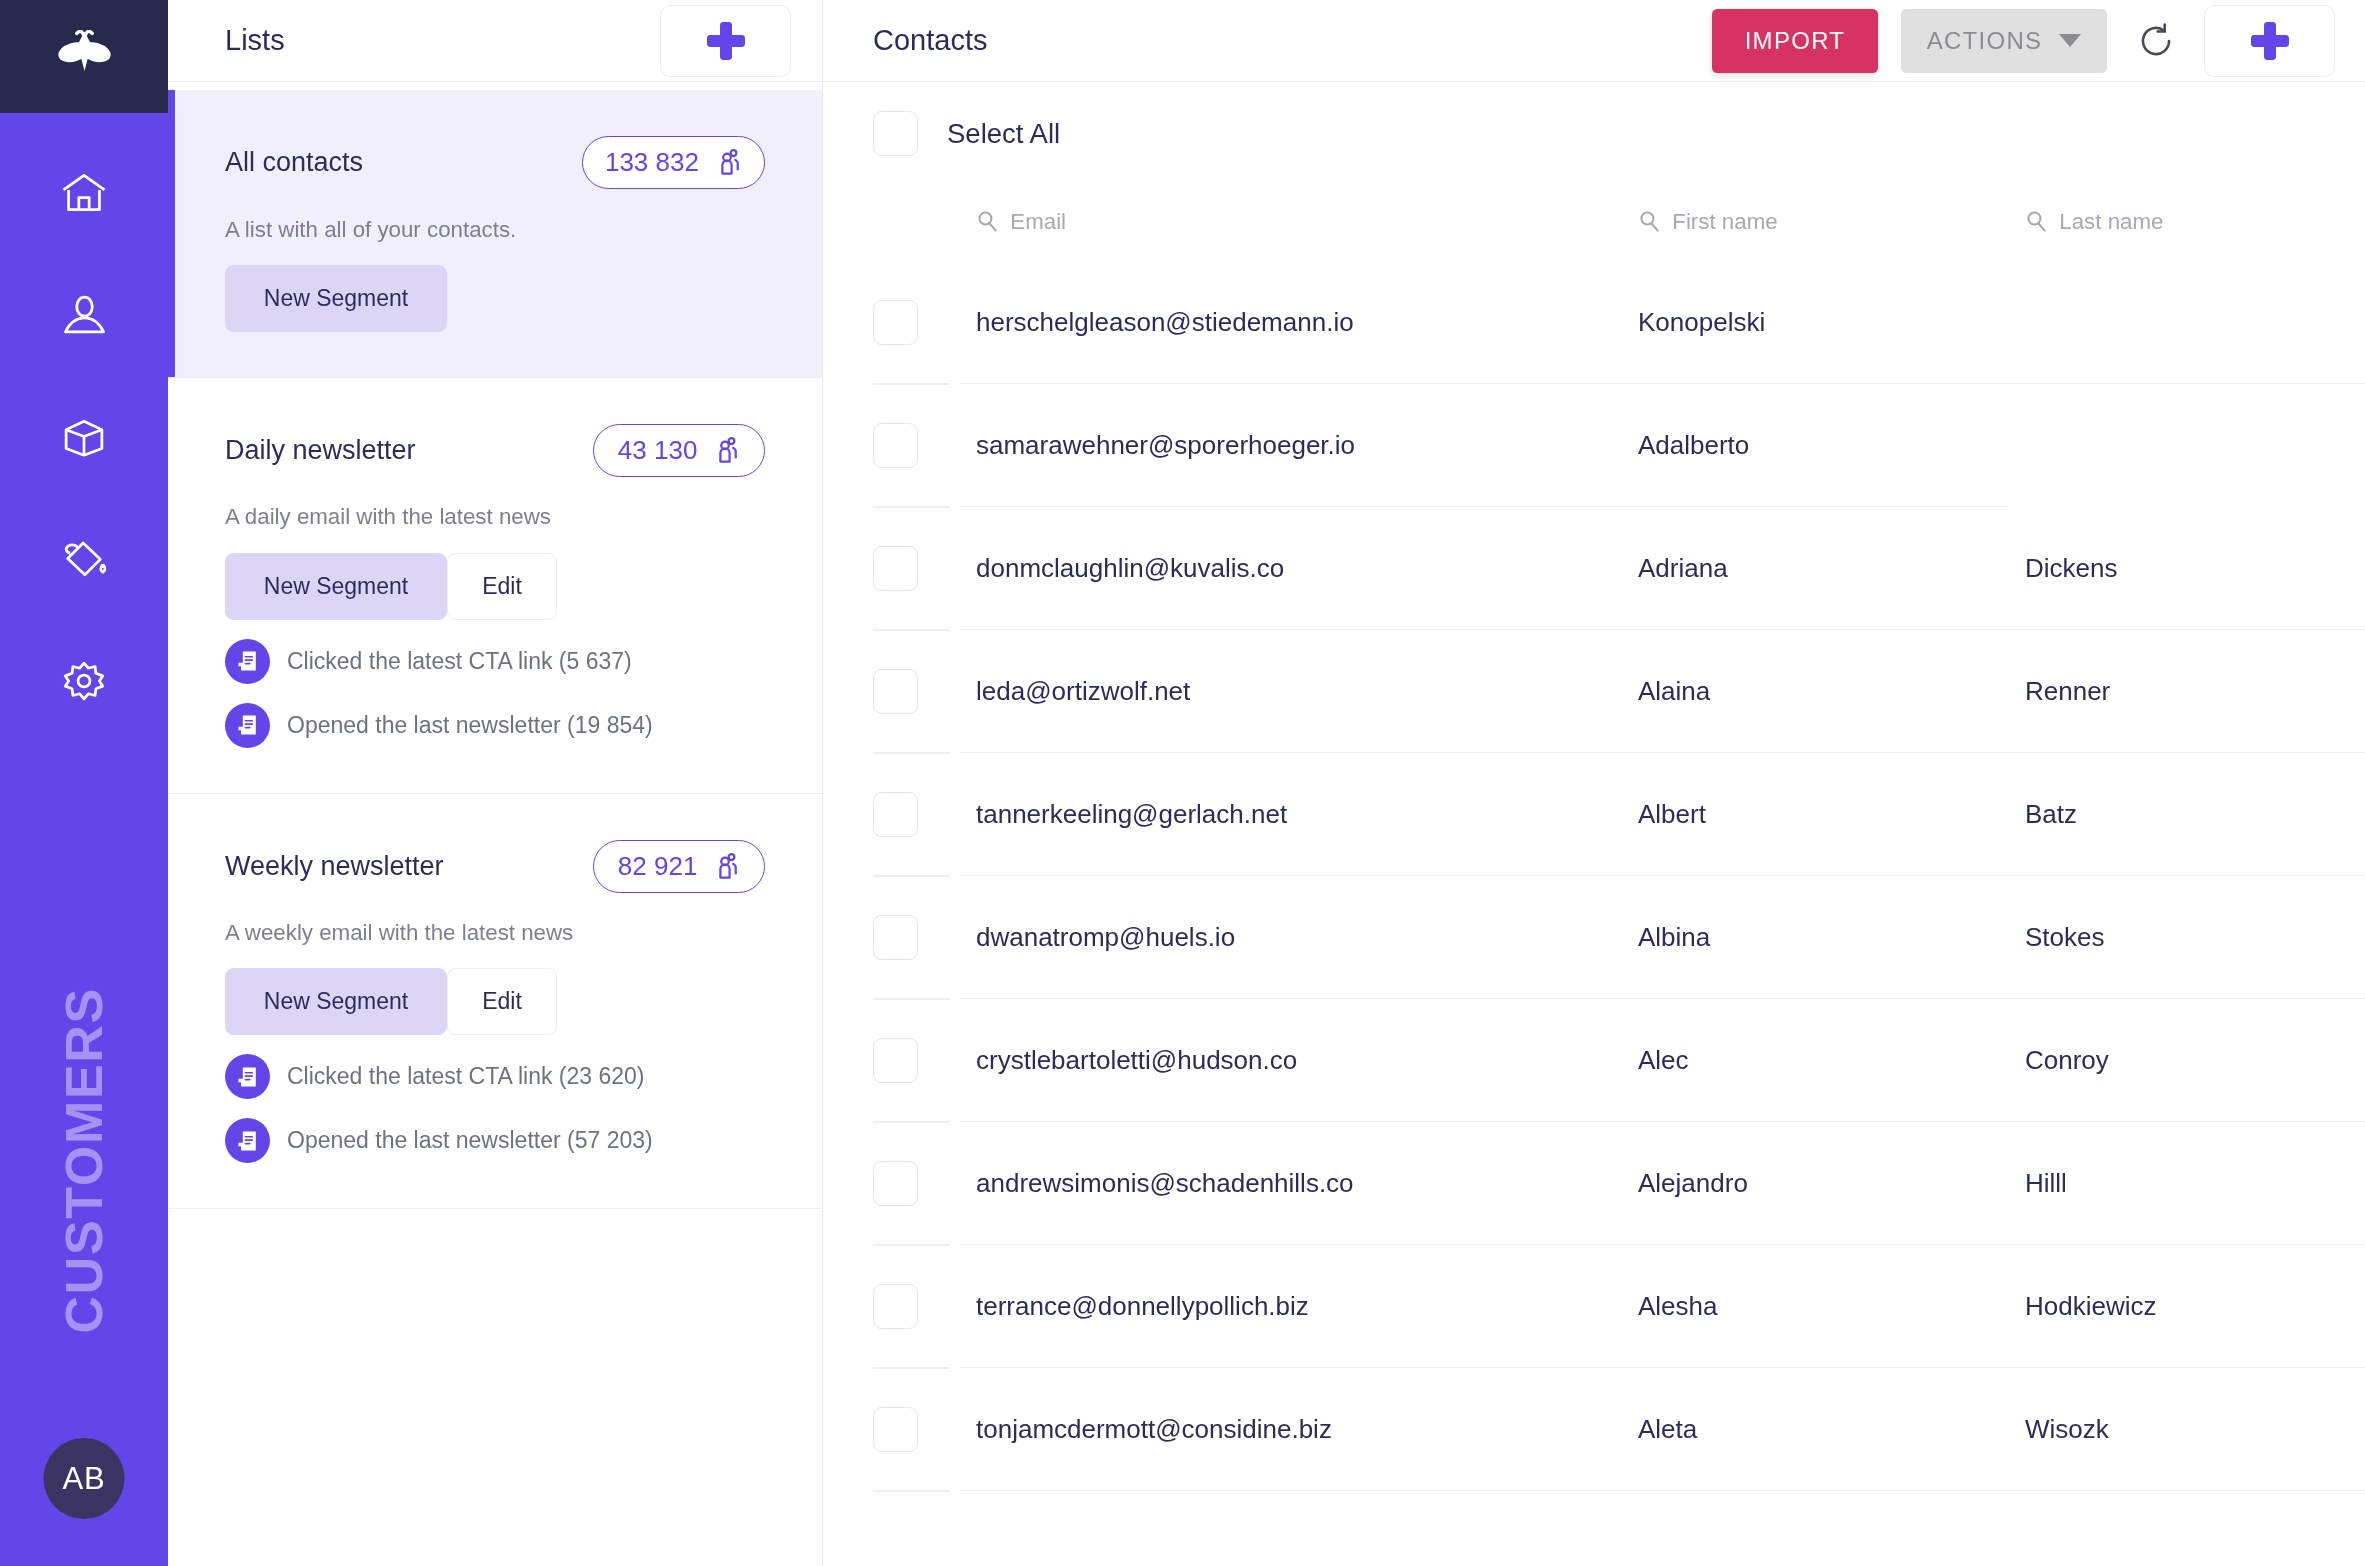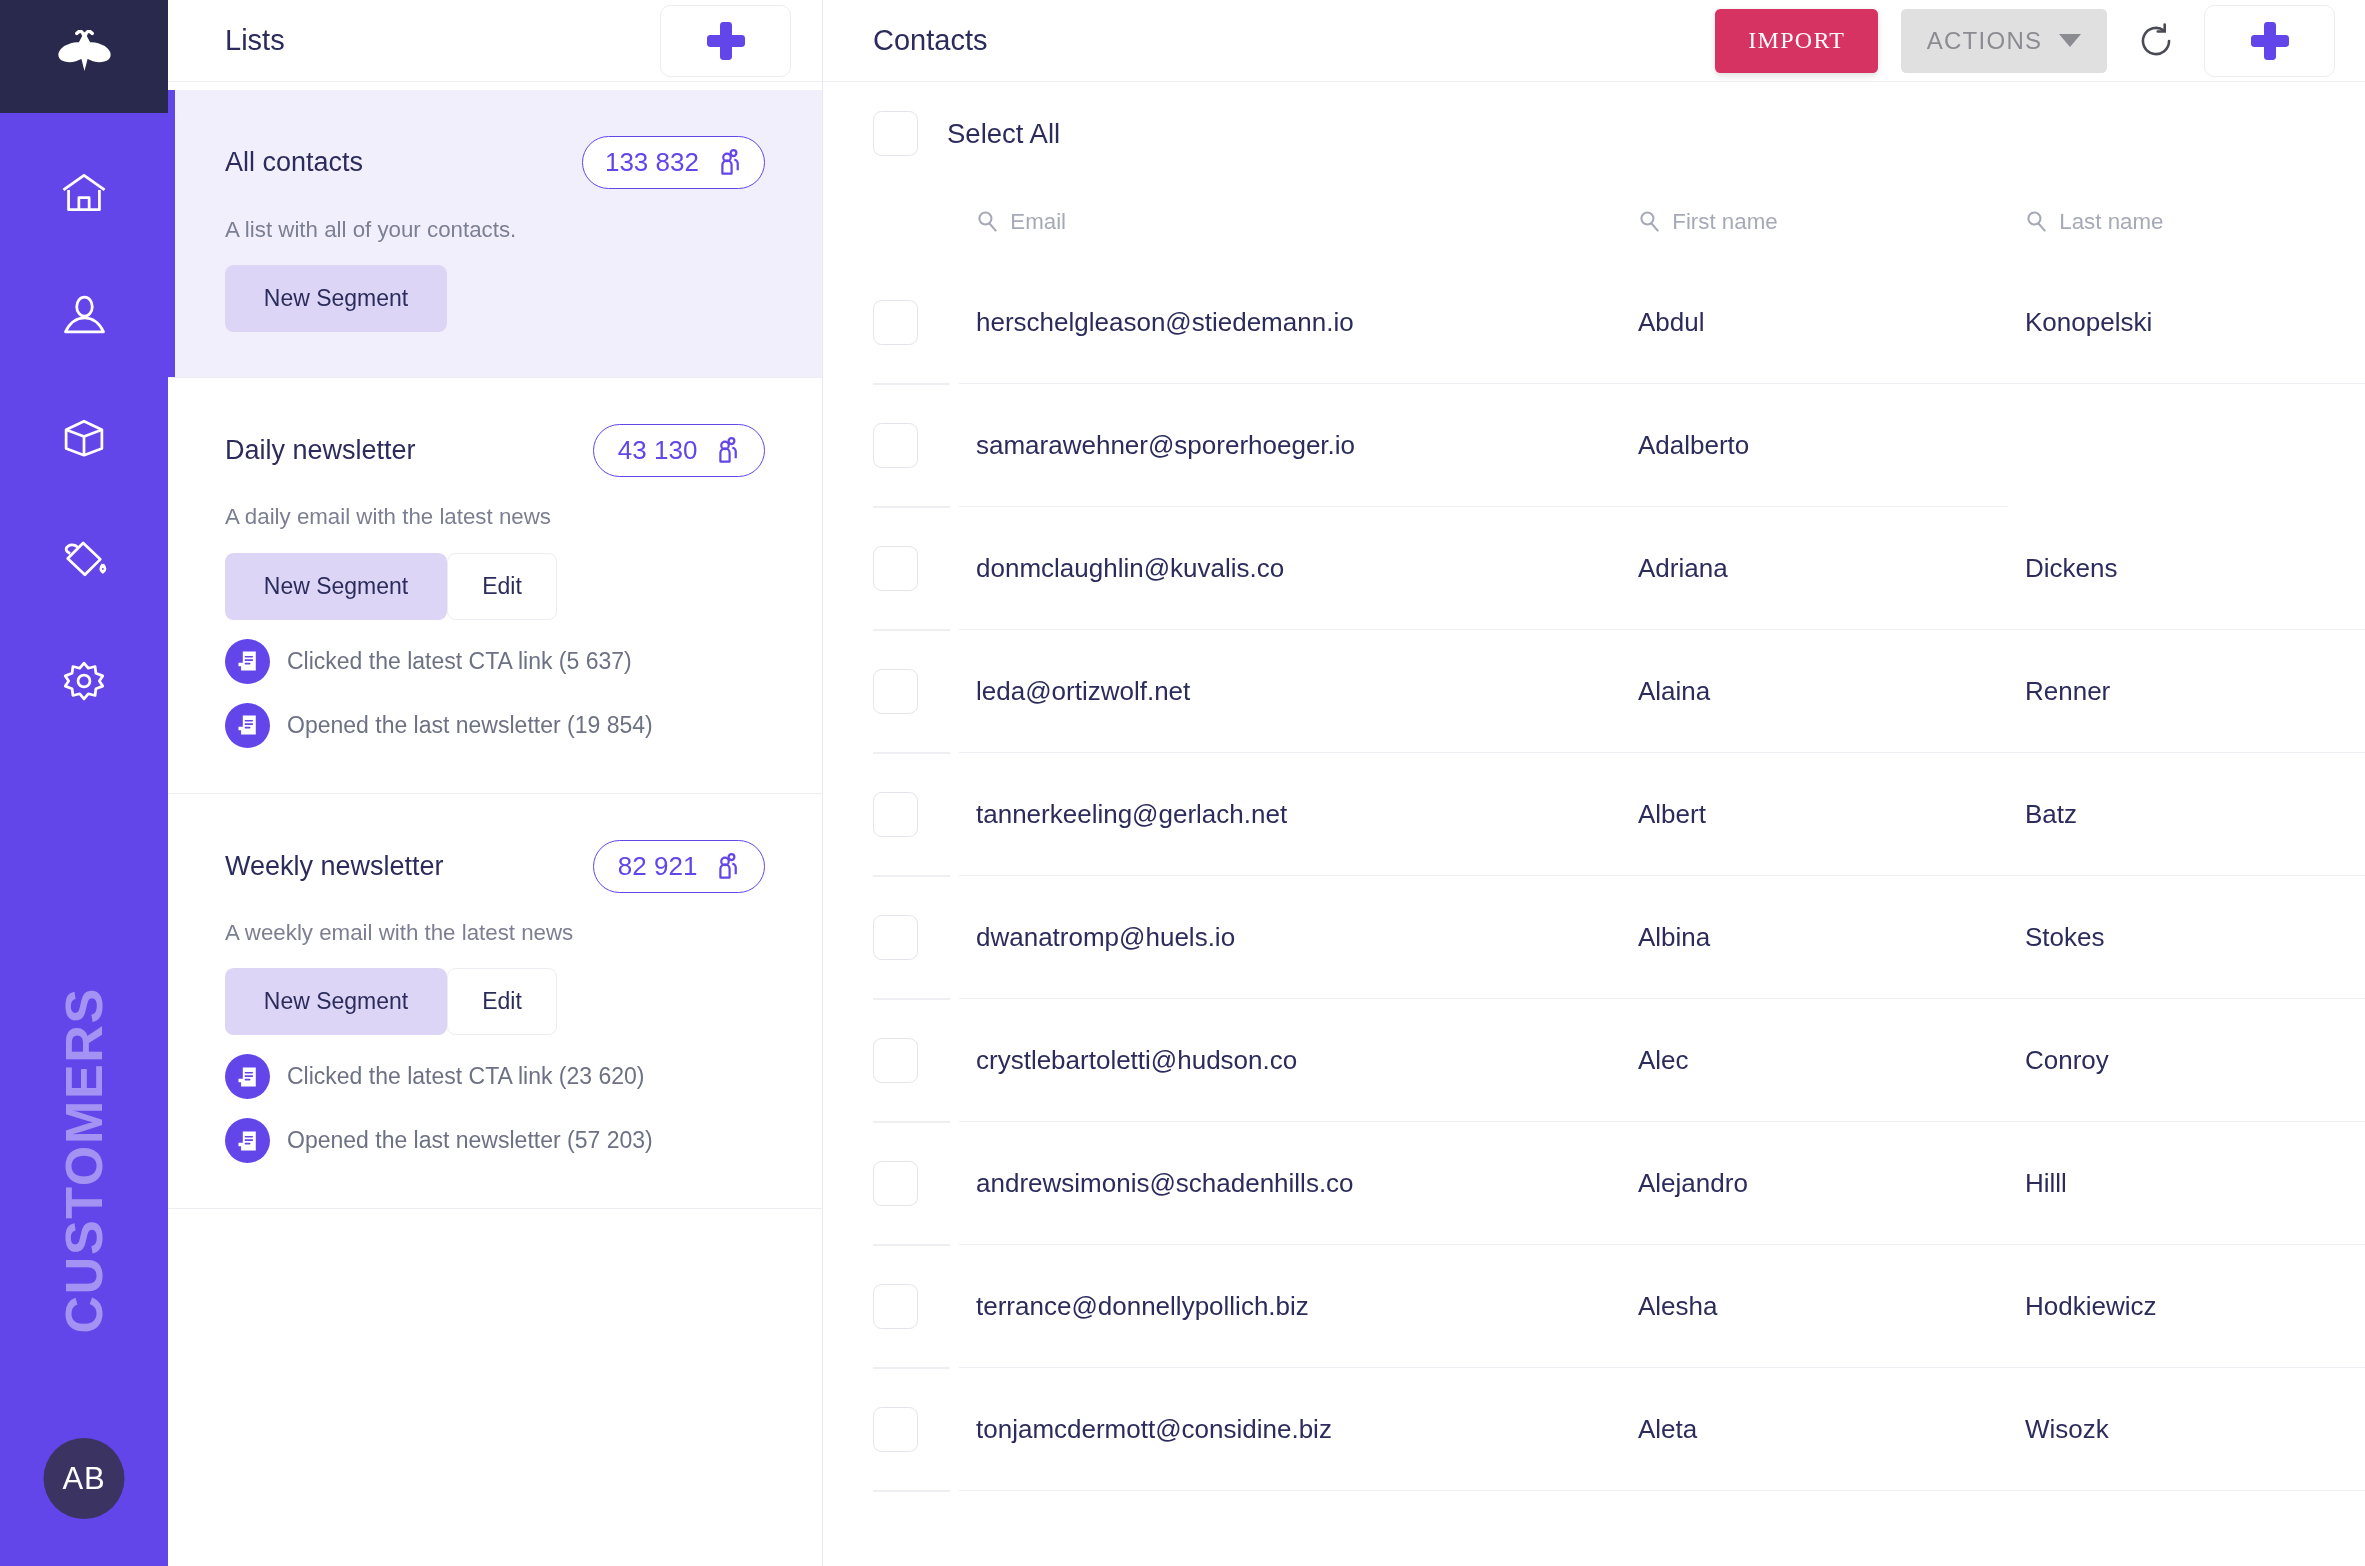--- a/index.html
+++ b/index.html
@@ -142,21 +142,21 @@
     display: flex; align-items: center; justify-content: space-between;
     padding: 0 31px 0 50px;
     border-bottom: 1.7px solid #ededf2;
   }
   .contacts-title { font-size: 29px; color: #2b2c5c; }
   .ch-actions { display: flex; align-items: center; gap: 22.3px; }
   .btn-import {
     background: #d63362; color: #fff;
     border: none; border-radius: 5.2px;
     height: 64px; padding: 0 33px;
-    font-size: 24px; letter-spacing: 1.3px; font-family: Liberation Serif, serif;
+    font-size: 24px; letter-spacing: 1.3px; font-family: Liberation Sans, sans-serif;
     cursor: pointer;
     box-shadow: 0 2.6px 6px rgba(0,0,0,0.12);
   }
   .btn-actions {
     background: #e0e0e0; color: #8b8b92;
     border: none; border-radius: 5.2px;
     height: 64px; padding: 0 26px;
     font-size: 24px; letter-spacing: 1.3px; font-family: inherit;
     display: flex; align-items: center; gap: 17px;
     cursor: pointer;
@@ -421,23 +421,20 @@
         </div>
       </div>
       <div class="tbody" id="contacts-tbody">
           <div class="trow">
             <div class="cell c-check">
               <span class="cbox"></span>
             </div>
             <div class="cell c-email">
               <span class="cell-txt">herschelgleason@stiedemann.io</span>
             </div>
-            <div class="cell c-first">
-              <span class="cell-txt">Abdul</span>
-            </div>
             <div class="cell c-last">
               <span class="cell-txt">Konopelski</span>
             </div>
           </div>
           <div class="trow">
             <div class="cell c-check">
               <span class="cbox"></span>
             </div>
             <div class="cell c-email">
               <span class="cell-txt">samarawehner@sporerhoeger.io</span>

